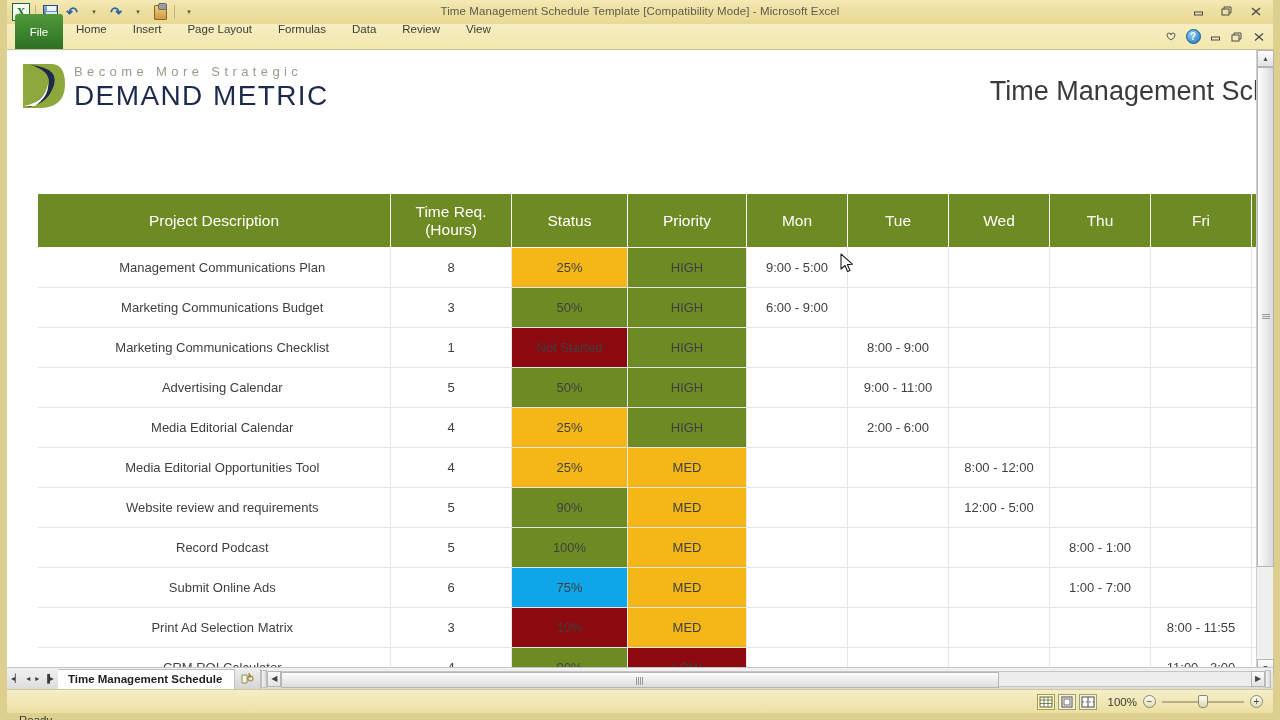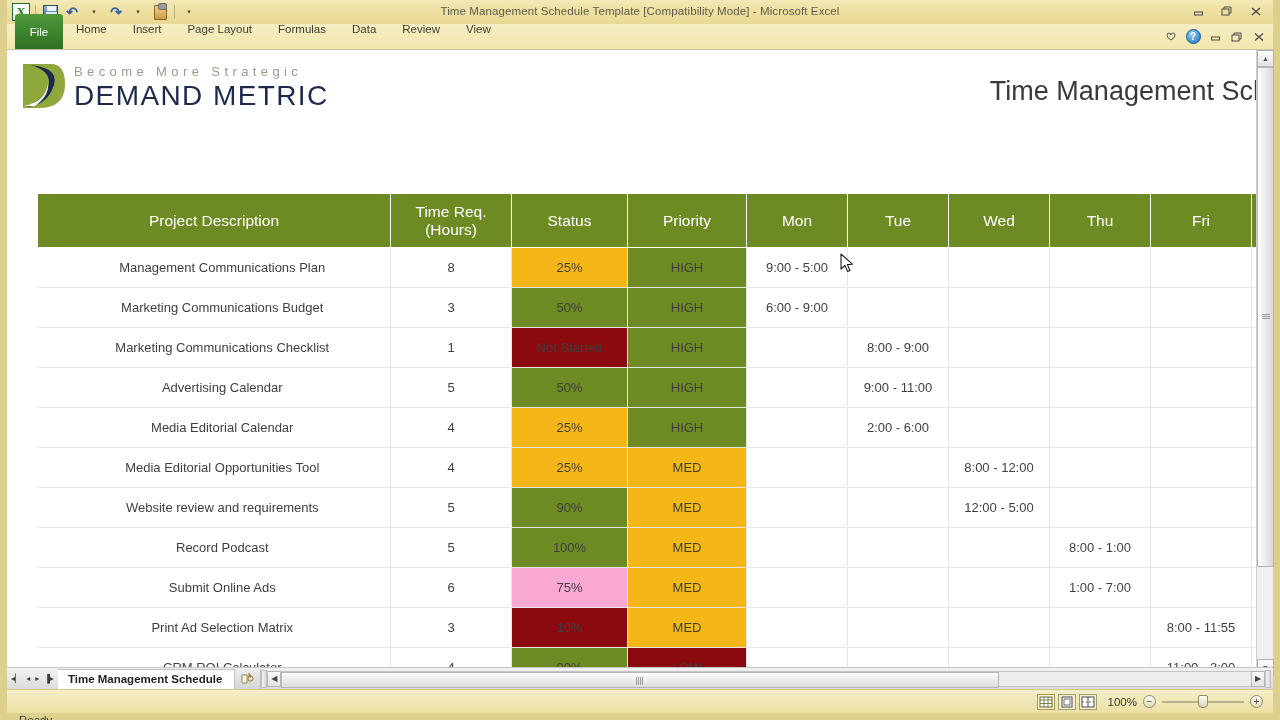--- a/index.html
+++ b/index.html
@@ -446,21 +446,21 @@
               <td class="day"></td>
               <td class="day"></td>
               <td class="day"></td>
               <td class="day">8:00 - 1:00</td>
               <td class="day"></td>
               <td class="day"></td>
             </tr>
             <tr>
               <td class="desc">Submit Online Ads</td>
               <td>6</td>
-              <td class="pill" style="background:#f9a8d4">75%</td>
+              <td class="pill" style="background:#0ea5e9">75%</td>
               <td class="pill" style="background:#f5b718">MED</td>
               <td class="day"></td>
               <td class="day"></td>
               <td class="day"></td>
               <td class="day">1:00 - 7:00</td>
               <td class="day"></td>
               <td class="day"></td>
             </tr>
             <tr>
               <td class="desc">Print Ad Selection Matrix</td>

